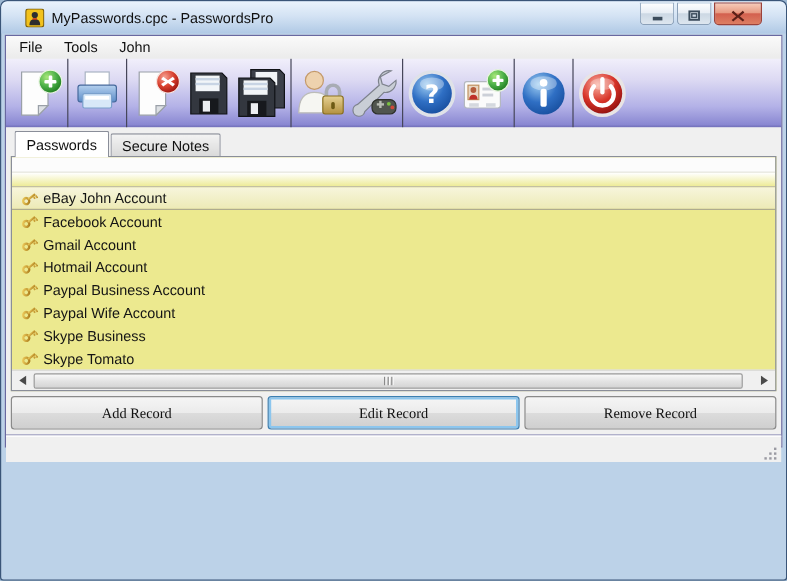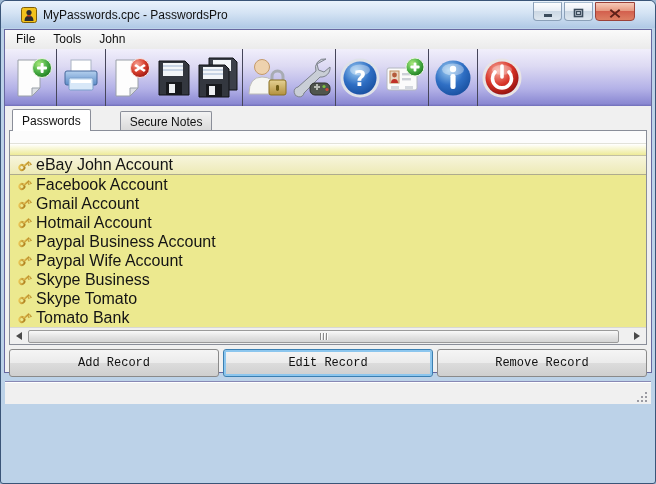--- a/index.html
+++ b/index.html
@@ -62,41 +62,41 @@
   }
   .tb-btn {
     width:44px; height:52px; border:0; background:transparent;
     display:flex; align-items:center; justify-content:center; cursor:default;
   }
   .tb-sep { width:1px; height:57px; background:#46465a; margin:0 2px; flex:0 0 auto; }
 
   
   .content { flex:1 1 auto; padding:2px 4px 0 4px; display:flex; flex-direction:column; }
 
-  .tabstrip { height:22px; display:flex; align-items:flex-end; padding-left:3px; position:relative; z-index:2;gap:28px; }
+  .tabstrip { height:22px; display:flex; align-items:flex-end; padding-left:3px; position:relative; z-index:2; }
   .tab {
     font-size:12px; color:#101010; cursor:default;
     border:1px solid #8a8e99; border-bottom:none;
     border-radius:2px 2px 0 0;
     padding:3px 9px 2px 9px;
   }
   .tab.active { background:#ffffff; height:22px; padding-top:4px; position:relative; top:1px; z-index:3; }
   .tab.inactive { background: linear-gradient(#f3f3f3, #dadada); height:19px; margin-left:1px; }
 
   
   .listbox {
     flex:1 1 auto; border:1px solid #8a8e99; background:#ece98f;
     display:flex; flex-direction:column; overflow:hidden; position:relative; z-index:1;
   }
   .list-header { height:13px; background:#fcfcfc; border-bottom:1px solid #e2e2da; flex:0 0 auto; }
   .list-fade { height:12px; background:linear-gradient(#ffffff, #ece98f); flex:0 0 auto; }
   .rows { flex:0 0 auto; }
   .row {
     height:19px; display:flex; align-items:center; gap:4px;
-    padding-left:7px; font-size:16px; color:#141414; cursor:default;
+    padding-left:7px; font-size:12px; color:#141414; cursor:default;
   }
   .row.selected {
     background: linear-gradient(#f7f5dc, #edeab6);
     border-top:1px solid #c3c0a2; border-bottom:1px solid #aeab8e;
     height:20px; margin-top:-1px;
   }
   .key { width:15px; height:15px; flex:0 0 auto; }
   .list-filler { flex:1 1 auto; }
 
   
@@ -109,21 +109,21 @@
     flex:1 1 auto; height:13px; margin:0 10px 0 1px;
     background: linear-gradient(#f9f9f9, #e2e2e2 55%, #d4d4d4);
     border:1px solid #9a9a9a; border-radius:2px;
     display:flex; align-items:center; justify-content:center; gap:2px; cursor:default;
   }
   .grip-line { width:1px; height:7px; background:#8a8a8a; box-shadow:1px 0 0 #fdfdfd; }
 
   
   .action-row { display:flex; gap:4px; margin:4px 0 4px 0; flex:0 0 auto; }
   .action-btn {
-    flex:1 1 0; height:28px; font-family:Liberation Mono, monospace;
+    flex:1 1 0; height:28px; font-family:Liberation Serif, serif;
     font-size:12px; color:#101010;
     border:1px solid #8a8a8a; border-radius:3px;
     background: linear-gradient(#f5f5f5, #ebebeb 50%, #dcdcdc 50%, #cfcfcf);
     cursor:default;
   }
   .action-btn.focused {
     border-color:#3c7fb1;
     box-shadow: inset 0 0 0 2px #8cc6ee;
   }
 
@@ -439,31 +439,20 @@
             <svg class="key" viewBox="0 0 16 16">
                 <g transform="rotate(-38 8 8)">
                   <circle cx="4.4" cy="8" r="2.7" fill="none" stroke="url(#gKey)" stroke-width="2.1"></circle>
                   <rect x="6.8" y="7" width="7.6" height="2" fill="url(#gKey)"></rect>
                   <rect x="11" y="9" width="1.6" height="2.2" fill="url(#gKey)"></rect>
                   <rect x="13.2" y="9" width="1.6" height="3" fill="url(#gKey)"></rect>
                 </g>
               </svg>
             <span>Skype Tomato</span>
           </div>
-          <div class="row">
-            <svg class="key" viewBox="0 0 16 16">
-                <g transform="rotate(-38 8 8)">
-                  <circle cx="4.4" cy="8" r="2.7" fill="none" stroke="url(#gKey)" stroke-width="2.1"></circle>
-                  <rect x="6.8" y="7" width="7.6" height="2" fill="url(#gKey)"></rect>
-                  <rect x="11" y="9" width="1.6" height="2.2" fill="url(#gKey)"></rect>
-                  <rect x="13.2" y="9" width="1.6" height="3" fill="url(#gKey)"></rect>
-                </g>
-              </svg>
-            <span>Tomato Bank</span>
-          </div>
         </div>
 
         <div class="list-filler"></div>
 
         <div class="hscroll">
           <div class="scroll-arrow">
             <svg width="6" height="8" viewBox="0 0 6 8">
                 <path d="M6 0 L0 4 L6 8 Z" fill="#4a4a4a"></path>
               </svg>
           </div>

